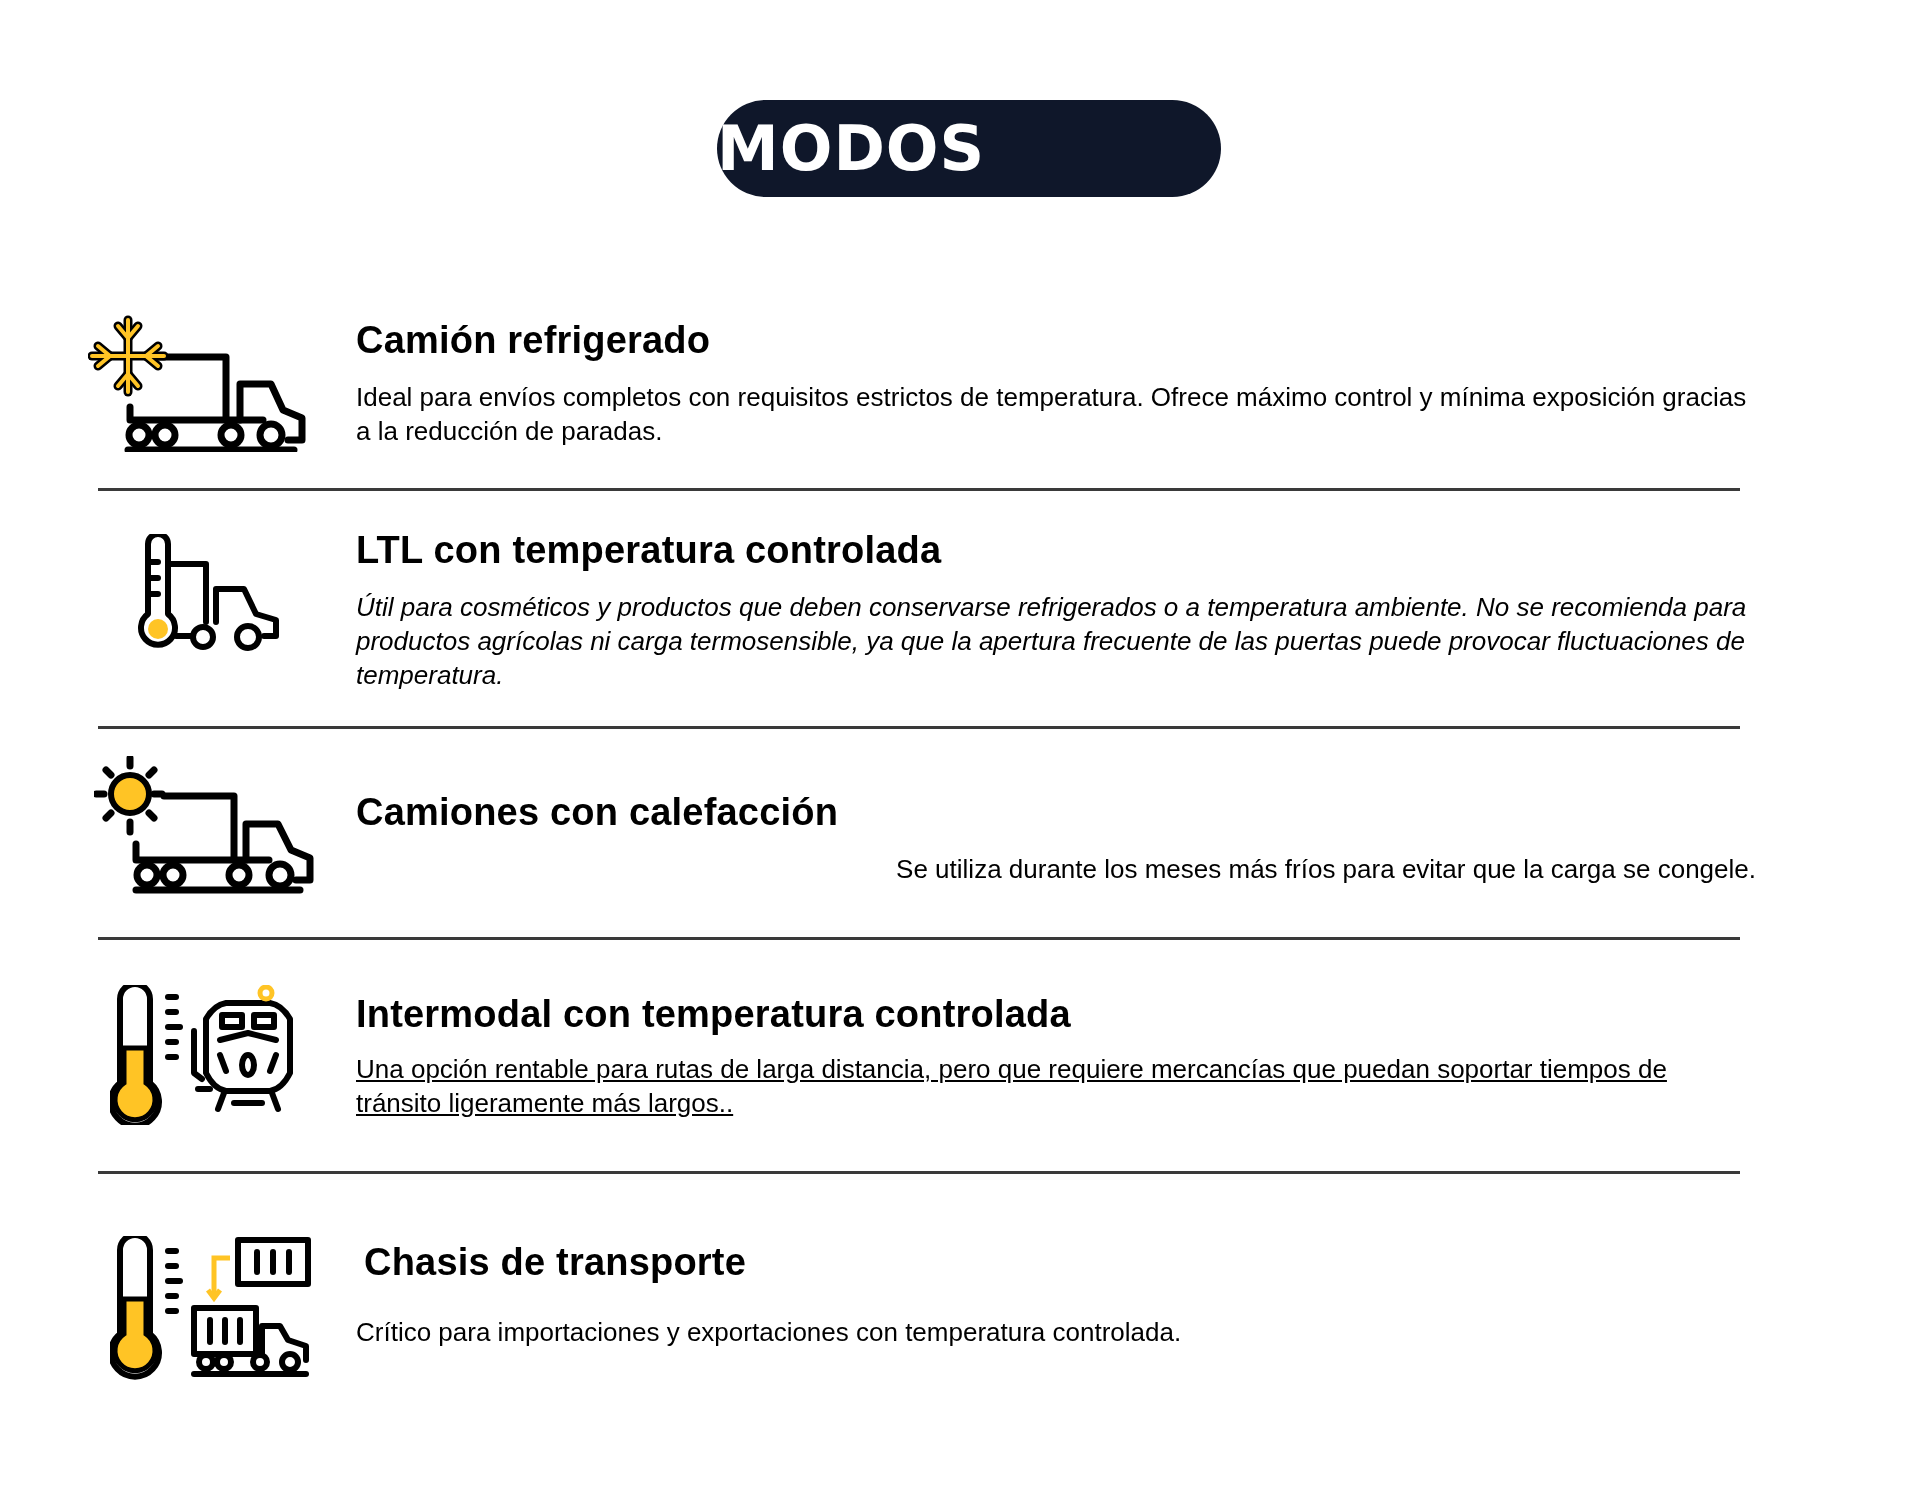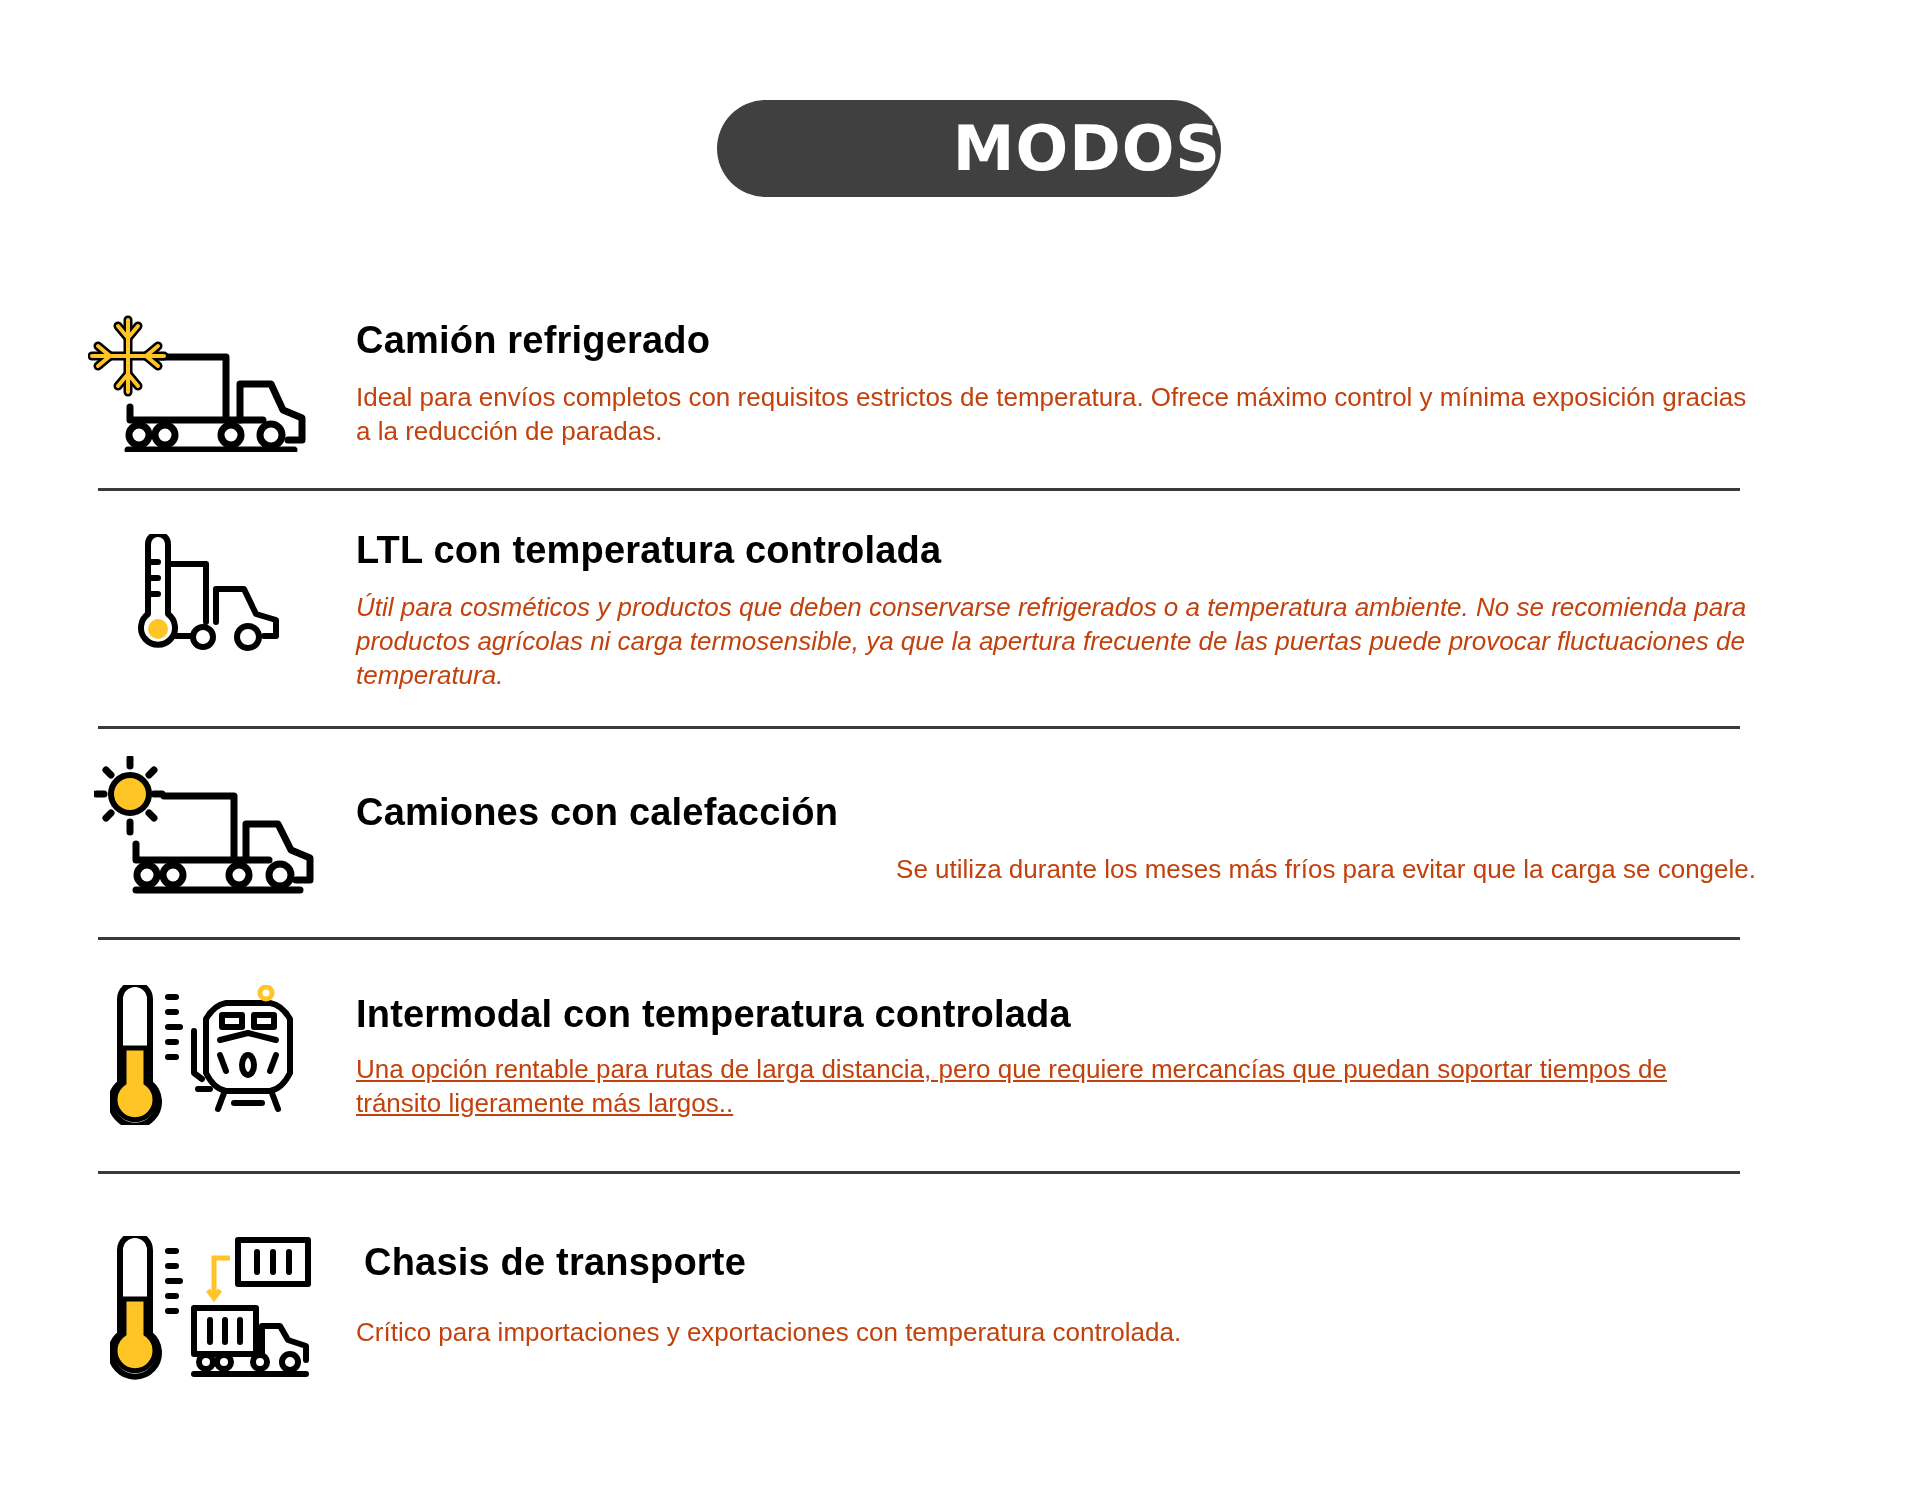--- a/index.html
+++ b/index.html
@@ -1,22 +1,22 @@
 <!DOCTYPE html>
 <html><head>
 <meta charset="utf-8">
 <style>
   html,body{margin:0;padding:0;background:#ffffff;}
   body{width:1920px;height:1497px;position:relative;overflow:hidden;font-family:"Liberation Sans","DejaVu Sans",sans-serif;color:#000;}
-  .pill{position:absolute;left:717px;top:100px;width:504px;height:97px;background:#404040;border-radius:49px;display:flex;align-items:center;justify-content:flex-end;}
+  .pill{position:absolute;left:717px;top:100px;width:504px;height:97px;background:#0f172a;border-radius:49px;display:flex;align-items:center;justify-content:flex-start;}
   .pill span{color:#fff;font-family:"DejaVu Sans","Liberation Sans",sans-serif;font-weight:bold;font-size:62px;letter-spacing:1px;}
   .icon{position:absolute;}
   .icon svg{display:block;}
   .title{position:absolute;left:356px;font-weight:bold;font-size:38px;line-height:44px;white-space:nowrap;letter-spacing:0.2px;}
-  .desc{position:absolute;left:356px;width:1400px;font-size:26px;line-height:34px;color:#c2410c;}
+  .desc{position:absolute;left:356px;width:1400px;font-size:26px;line-height:34px;color:#000000;}
   .divider{position:absolute;left:98px;width:1642px;height:3px;background:#3a3a3a;}
 </style>
 </head>
 <body>
 
 <div class="pill">
   <span>MODOS</span>
 </div>
 
 <div class="icon" style="left:88px;top:312px;">

